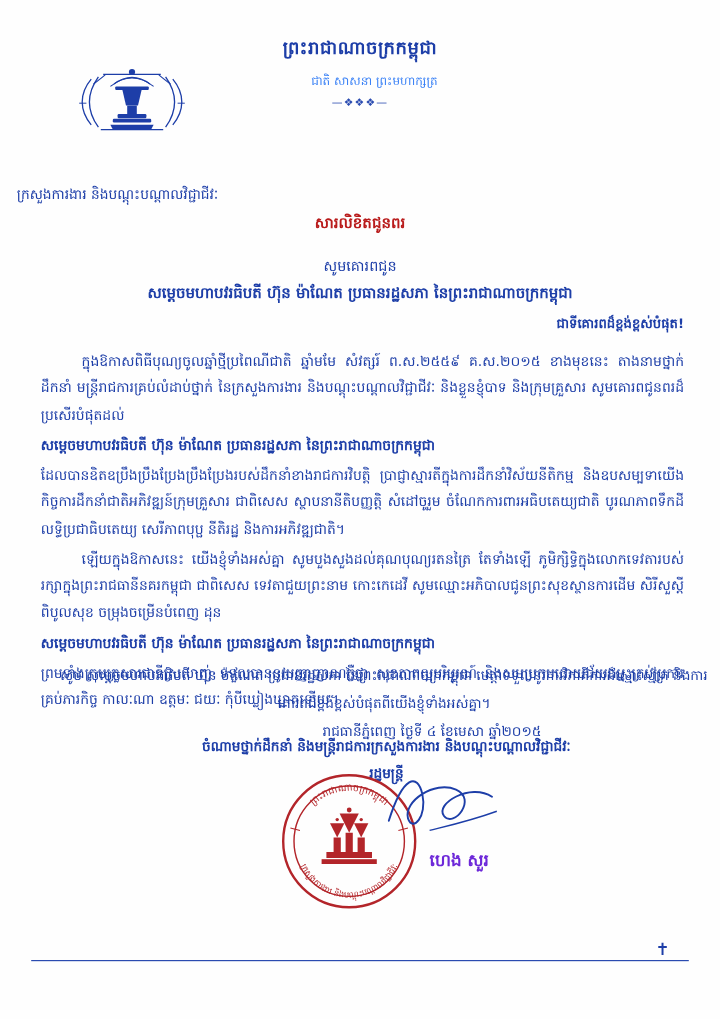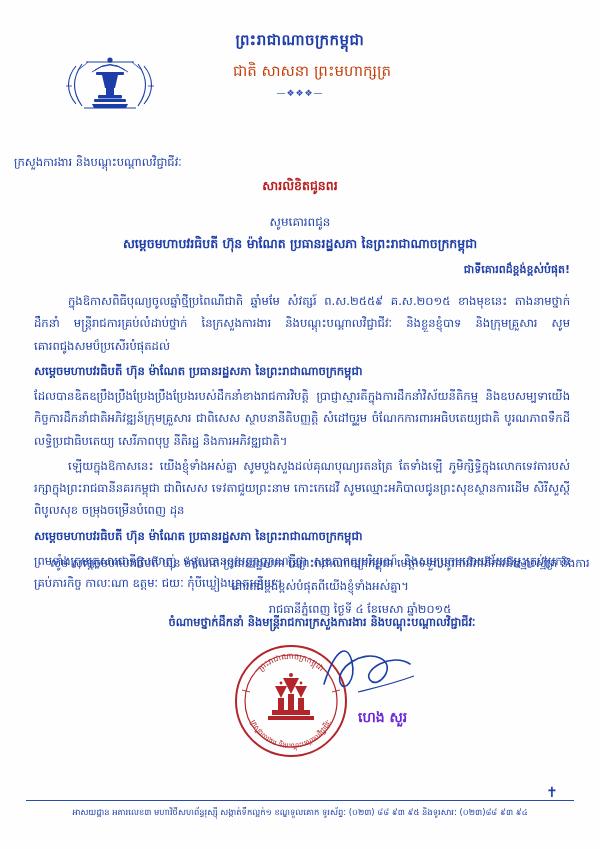--- a/index.html
+++ b/index.html
@@ -29,23 +29,23 @@
     text-align: center;
     color: #1e3fa8;
   }
   .hdr .l1 {
     font-size: 15px;
     letter-spacing: .5px;
     font-weight: bold;
     color: #1d3ea8;
   }
   .hdr .l2 {
-    font-size: 15px;
+    font-size: 10px;
     margin-top: 9px;
-    color: #c2410c;
+    color: #3b82f6;
     margin-left: 24px;
   }
   .hdr .orn {
     margin-top: 5px;
     font-size: 9px;
     color: #2a4bb0;
     letter-spacing: 1px;
   }
   
   .emblem {
@@ -236,35 +236,36 @@
     <div>ក្រសួងការងារ  និងបណ្តុះបណ្តាលវិជ្ជាជីវៈ</div>
   </div>
 
   <div class="subject">សារលិខិតជូនពរ</div>
 
   <div class="salut">សូមគោរពជូន</div>
   <div class="addressee">សម្តេចមហាបវរធិបតី ហ៊ុន ម៉ាណែត ប្រធានរដ្ឋសភា នៃព្រះរាជាណាចក្រកម្ពុជា</div>
   <div class="honor">ជាទីគោរពដ៏ខ្ពង់ខ្ពស់បំផុត!</div>
 
   <div class="body">
-    <p class="ind">ក្នុងឱកាសពិធីបុណ្យចូលឆ្នាំថ្មីប្រពៃណីជាតិ ឆ្នាំមមែ សំវត្សរ៍ ព.ស.២៥៥៩ គ.ស.២០១៥ ខាងមុខនេះ តាងនាមថ្នាក់ដឹកនាំ មន្ត្រីរាជការគ្រប់លំដាប់ថ្នាក់ នៃក្រសួងការងារ និងបណ្តុះបណ្តាលវិជ្ជាជីវៈ និងខ្លួនខ្ញុំបាទ និងក្រុមគ្រួសារ សូមគោរពជូងសមប៏ប្រសើរបំផុតដល់</p>
+    <p class="ind">ក្នុងឱកាសពិធីបុណ្យចូលឆ្នាំថ្មីប្រពៃណីជាតិ ឆ្នាំមមែ សំវត្សរ៍ ព.ស.២៥៥៩ គ.ស.២០១៥ ខាងមុខនេះ តាងនាមថ្នាក់ដឹកនាំ មន្ត្រីរាជការគ្រប់លំដាប់ថ្នាក់ នៃក្រសួងការងារ និងបណ្តុះបណ្តាលវិជ្ជាជីវៈ និងខ្លួនខ្ញុំបាទ និងក្រុមគ្រួសារ សូមគោរពជូនពរដ៏ប្រសើរបំផុតដល់</p>
     <p class="bold">សម្តេចមហាបវរធិបតី ហ៊ុន ម៉ាណែត ប្រធានរដ្ឋសភា នៃព្រះរាជាណាចក្រកម្ពុជា</p>
     <p>ដែលបានឧិតឧប្រឹងប្រឹងប្រែងប្រឹងប្រែងរបស់ដឹកនាំខាងរាជការវិបត្តិ ប្រាជ្ញាស្មារតីក្នុងការដឹកនាំវិស័យនីតិកម្ម និងឧបសម្បទាយើងកិច្ចការដឹកនាំជាតិអភិវឌ្ឍន៍ក្រុមគ្រួសារ ជាពិសេស ស្ថាបនានីតិបញ្ញត្តិ សំដៅចូរួម ចំណែកការពារអធិបតេយ្យជាតិ បូរណភាពទឹកដី លទ្ធិប្រជាធិបតេយ្យ សេរីភាពបុប្ផ នីតិរដ្ឋ និងការអភិវឌ្ឍជាតិ។</p>
     <p class="ind">ឡើយក្នុងឱកាសនេះ យើងខ្ញុំទាំងអស់គ្នា សូមបួងសួងដល់គុណបុណ្យរតនត្រៃ តែទាំងឡើ ភូមិក្សិទ្ធិក្នុងលោកទេវតារបស់រក្សាក្នុងព្រះរាជធានីនគរកម្ពុជា ជាពិសេស ទេវតាជួយព្រះនាម កោះកេដេវី សូមឈ្មោះអភិបាលជូនព្រះសុខស្ថានការដើម សិរីសួស្តី ពិបូលសុខ ចម្រុងចម្រើនបំពេញ ដុន</p>
     <p class="bold">សម្តេចមហាបវរធិបតី ហ៊ុន ម៉ាណែត ប្រធានរដ្ឋសភា នៃព្រះរាជាណាចក្រកម្ពុជា</p>
     <p>ព្រមទាំងក្រុមគ្រួសារជាទីស្រលាញ់ ទទួលបាននូវបញ្ញាញាណភ្លឺថ្លា សុខភាពល្អបរិបូរណ៍ និងសមប្រកបដោយជ័យជម្នះគ្រប់ប្រការគ្រប់ភារកិច្ច កាលៈណា ឧត្តមៈ ជយៈ កុំបីឃ្លៀងឃ្លាតឡើយ។</p>
   </div>
 
   <div class="closing">
     <div class="c1">សូម សម្តេចមហាបវរធិបតី ហ៊ុន ម៉ាណែត ប្រធានរដ្ឋសភា នៃព្រះរាជាណាចក្រកម្ពុជា មេត្តាទទួលនូវការវិភាគីការដ៏ស្មោះស្ម័គ្រ និងការគោរពដ៏ខ្ពង់ខ្ពស់បំផុតពីយើងខ្ញុំទាំងអស់គ្នា។</div>
     <div class="c2">រាជធានីភ្នំពេញ ថ្ងៃទី ៤  ខែមេសា ឆ្នាំ២០១៥</div>
   </div>
 
   <div class="sign-title">
     <div>ចំណាមថ្នាក់ដឹកនាំ និងមន្ត្រីរាជការក្រសួងការងារ និងបណ្តុះបណ្តាលវិជ្ជាជីវៈ</div>
+    <div>រដ្ឋមន្ត្រី</div>
   </div>
 
   <div class="seal">
     <svg viewBox="0 0 118 118" width="118" height="118">
       <circle cx="59" cy="59" r="55" fill="none" stroke="#b3252a" stroke-width="2"></circle>
       <circle cx="59" cy="59" r="46" fill="none" stroke="#b3252a" stroke-width="1.2"></circle>
       <g fill="#b3252a">
         <rect x="36" y="74" width="46" height="4"></rect>
         <rect x="40" y="68" width="38" height="5"></rect>
         <path d="M46 68 L46 56 L52 56 L52 68 Z"></path>
@@ -296,14 +297,13 @@
       <path d="M6 46 C18 8 30 6 34 24 C38 42 26 56 22 44 C18 30 44 12 62 20 C80 28 60 52 52 42 C44 32 74 14 92 26" fill="none" stroke="#1d3ea8" stroke-width="1.6" stroke-linecap="round"></path>
       <path d="M40 54 C56 50 74 46 96 38" fill="none" stroke="#1d3ea8" stroke-width="1.2"></path>
     </svg>
   </div>
 
   <div class="signer">ហេង សួរ</div>
 
   <div class="tick">✝</div>
 
   <div class="footline"></div>
-  <div class="footer">អាសយដ្ឋាន អគារលេខ៣ មហាវិថីសហព័ន្ធរុស្ស៊ី សង្កាត់ទឹកល្អក់១ ខណ្ឌទួលគោក ទូរស័ព្ទ: (០២៣) ៨៨ ៩៣ ៩៥ និងទូរសារ: (០២៣)៨៨ ៩៣ ៩៤</div>
 </div>
 
 </body></html>

